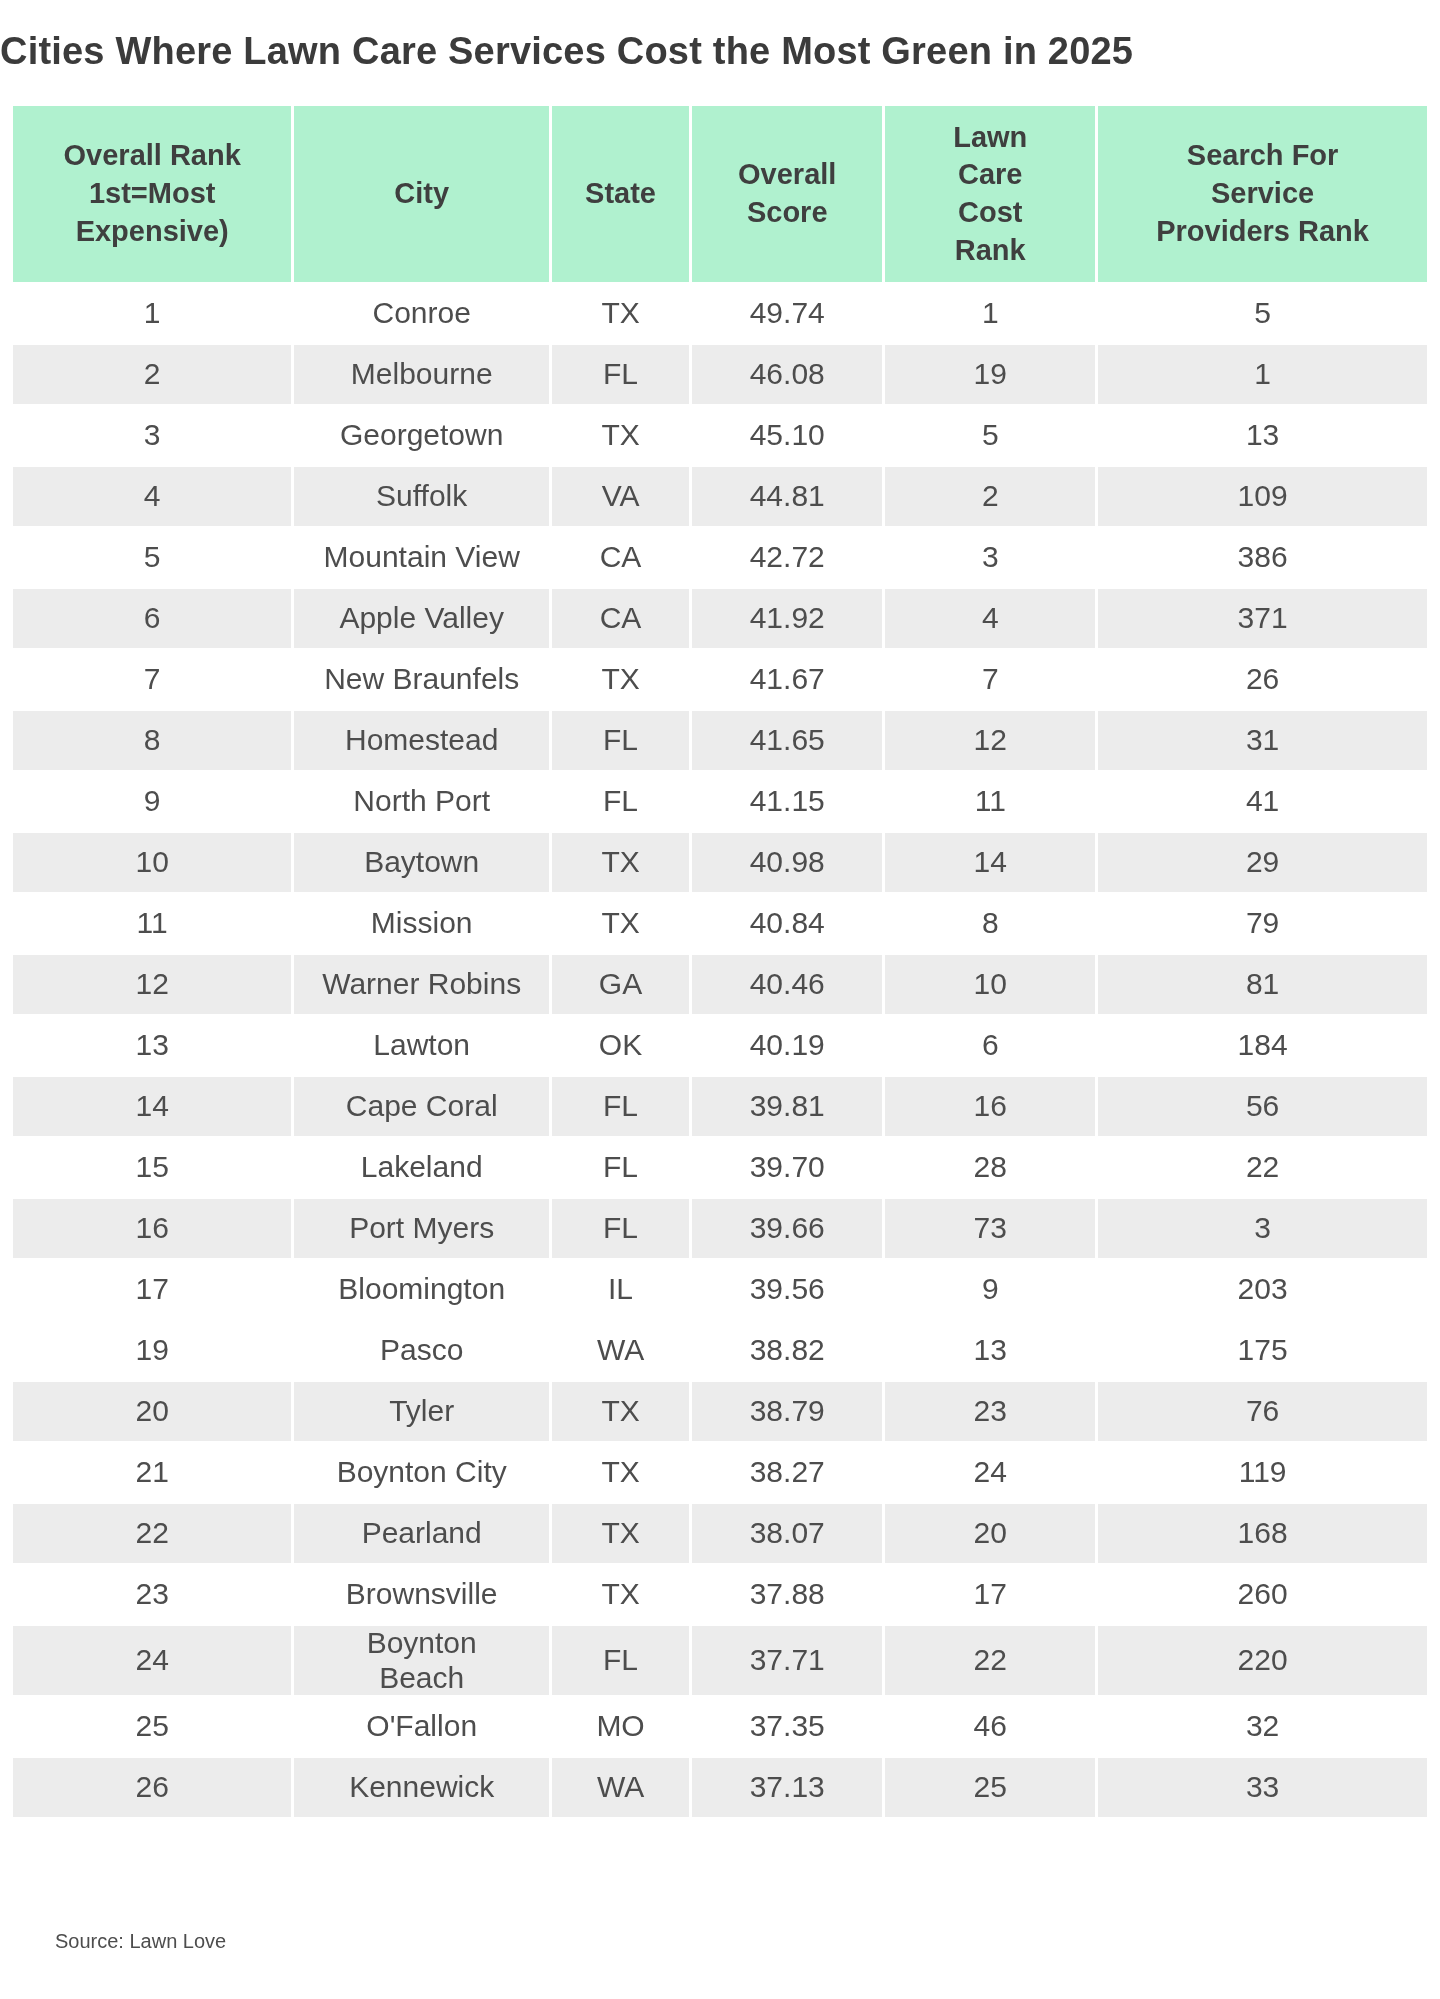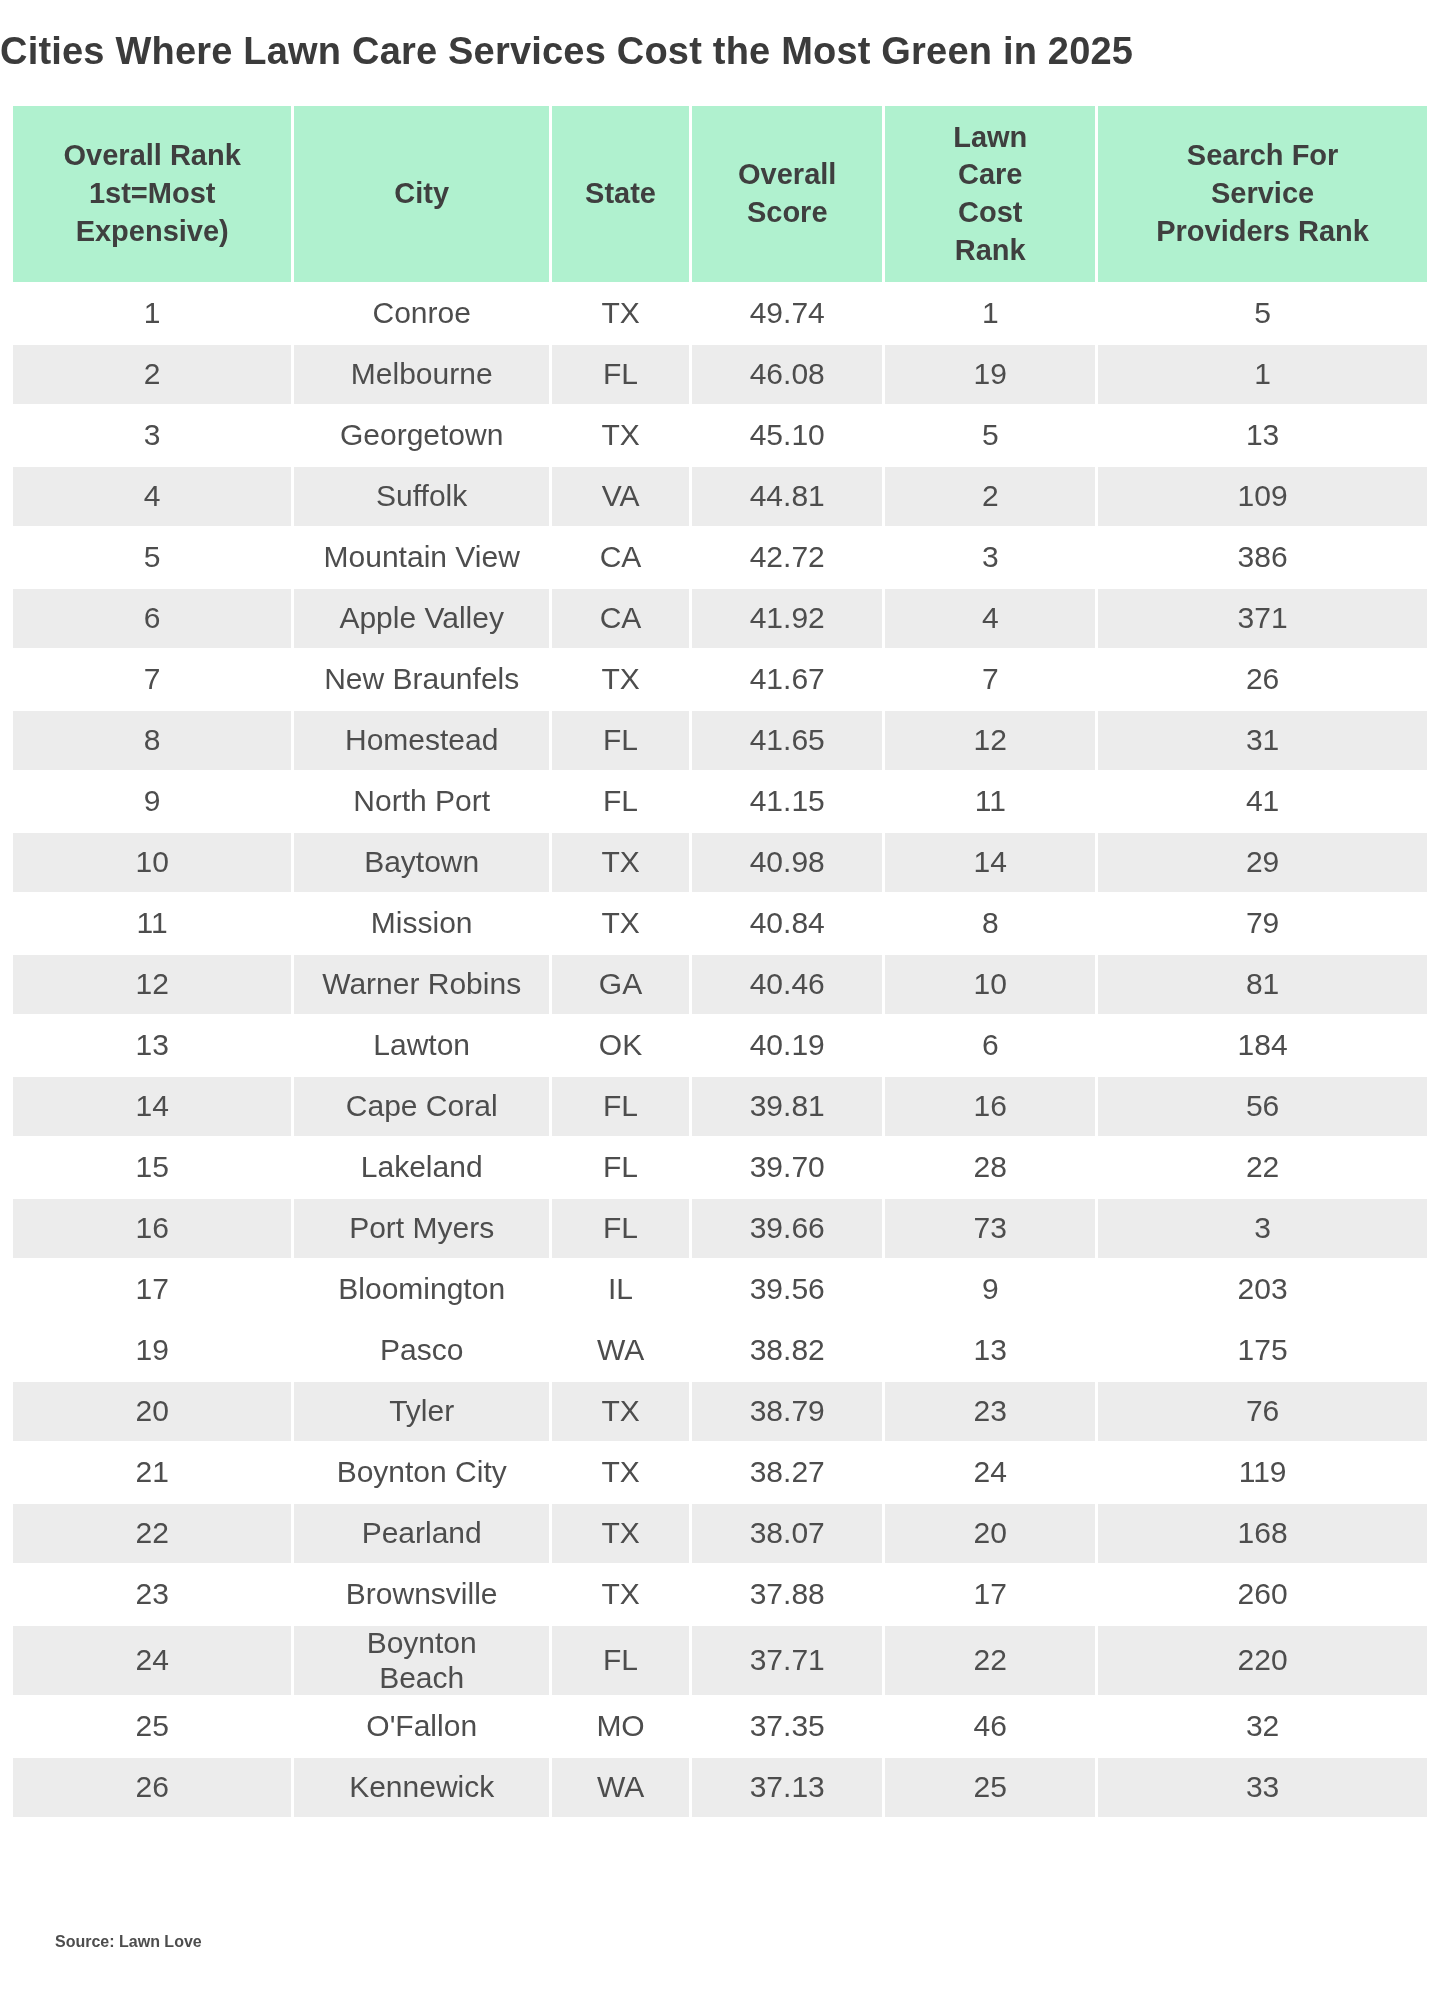--- a/index.html
+++ b/index.html
@@ -30,21 +30,21 @@
   td{
     height:59px;vertical-align:middle;text-align:center;
     font-size:30px;color:#4d4d4d;line-height:1.15;white-space:pre-line;
     padding:0 4px;
   }
   tr.alt td{background:#ececec;}
   .footer{
     box-sizing:border-box;height:115px;padding:0 55px;
     display:flex;align-items:center;justify-content:space-between;
   }
-  .source{font-size:16px;font-weight:bold;color:#4d4d4d;}
+  .source{font-size:20px;font-weight:normal;color:#4d4d4d;}
   .logo{display:flex;align-items:center;gap:14px;}
   .logo-text{
     font-size:44px;font-weight:bold;color:#2e7d40;letter-spacing:1px;
     line-height:1;
   }
   .leaf{width:52px;height:54px;display:block;}
 </style>
 </head>
 <body>
 

